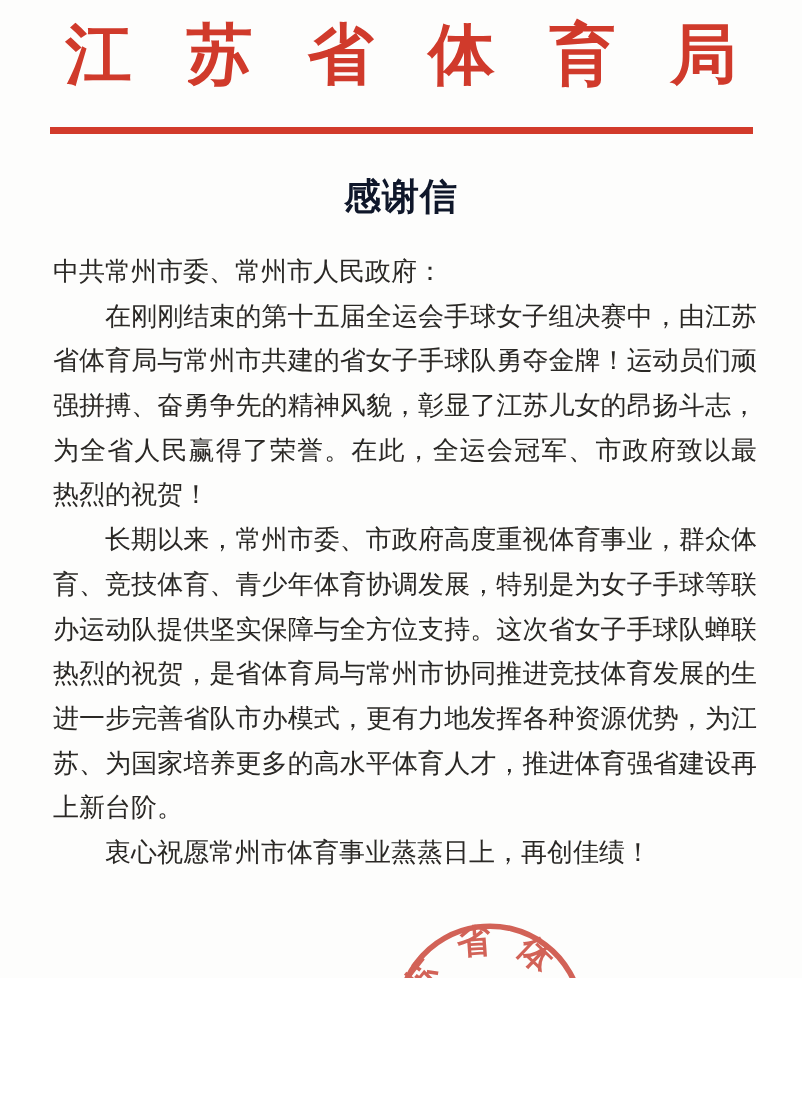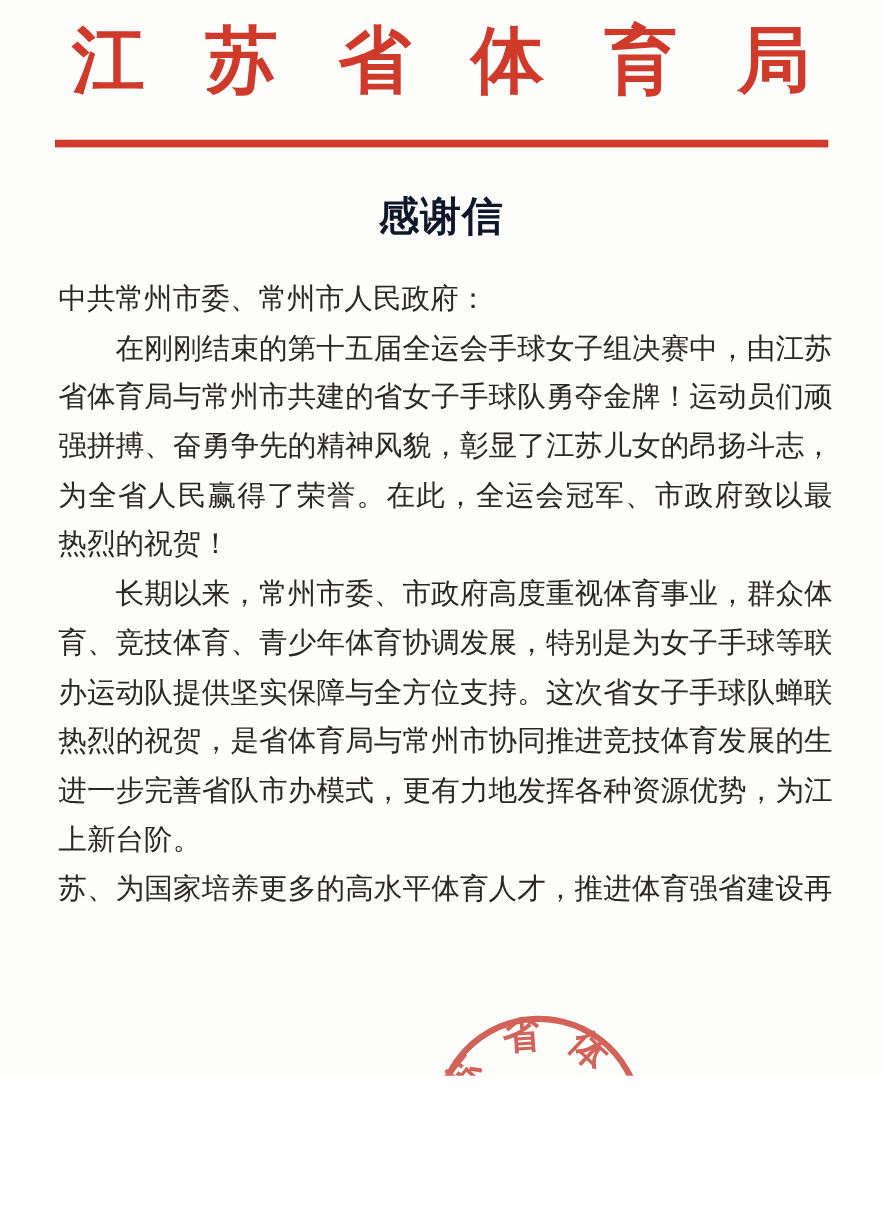--- a/index.html
+++ b/index.html
@@ -105,22 +105,23 @@
       <div class="line indent justify">在刚刚结束的第十五届全运会手球女子组决赛中，由江苏</div>
       <div class="line justify">省体育局与常州市共建的省女子手球队勇夺金牌！运动员们顽</div>
       <div class="line justify">强拼搏、奋勇争先的精神风貌，彰显了江苏儿女的昂扬斗志，</div>
       <div class="line justify">为全省人民赢得了荣誉。在此，全运会冠军、市政府致以最</div>
       <div class="line">热烈的祝贺！</div>
       <div class="line indent justify">长期以来，常州市委、市政府高度重视体育事业，群众体</div>
       <div class="line justify">育、竞技体育、青少年体育协调发展，特别是为女子手球等联</div>
       <div class="line justify">办运动队提供坚实保障与全方位支持。这次省女子手球队蝉联</div>
       <div class="line justify">热烈的祝贺，是省体育局与常州市协同推进竞技体育发展的生</div>
       <div class="line justify">进一步完善省队市办模式，更有力地发挥各种资源优势，为江</div>
+      <div class="line justify">苏、为国家培养更多的高水平体育人才，推进体育强省建设再</div>
       <div class="line">上新台阶。</div>
-      <div class="line justify">苏、为国家培养更多的高水平体育人才，推进体育强省建设再</div>
+      <div class="line indent">衷心祝愿常州市体育事业蒸蒸日上，再创佳绩！</div>
     </div>
 
   <svg class="seal" viewBox="0 0 200 200" aria-hidden="true">
     <circle cx="100" cy="100" r="90" fill="none" stroke="#c94134" stroke-width="5.5"></circle>
     <polygon points="100,65 92.4,87.5 68.6,87.8 87.6,102 80.6,124.7 100,111 119.4,124.7 112.4,102 131.4,87.8 107.6,87.5" fill="#c94134"></polygon>
     <defs>
       <path id="arcPath" d="M 43.7 132.5 A 65 65 0 1 1 156.3 132.5" fill="none"></path>
       <path id="serialPath" d="M 42.7 140.1 A 70 70 0 0 0 157.3 140.1" fill="none"></path>
     </defs>
     <text class="arc-chars">

